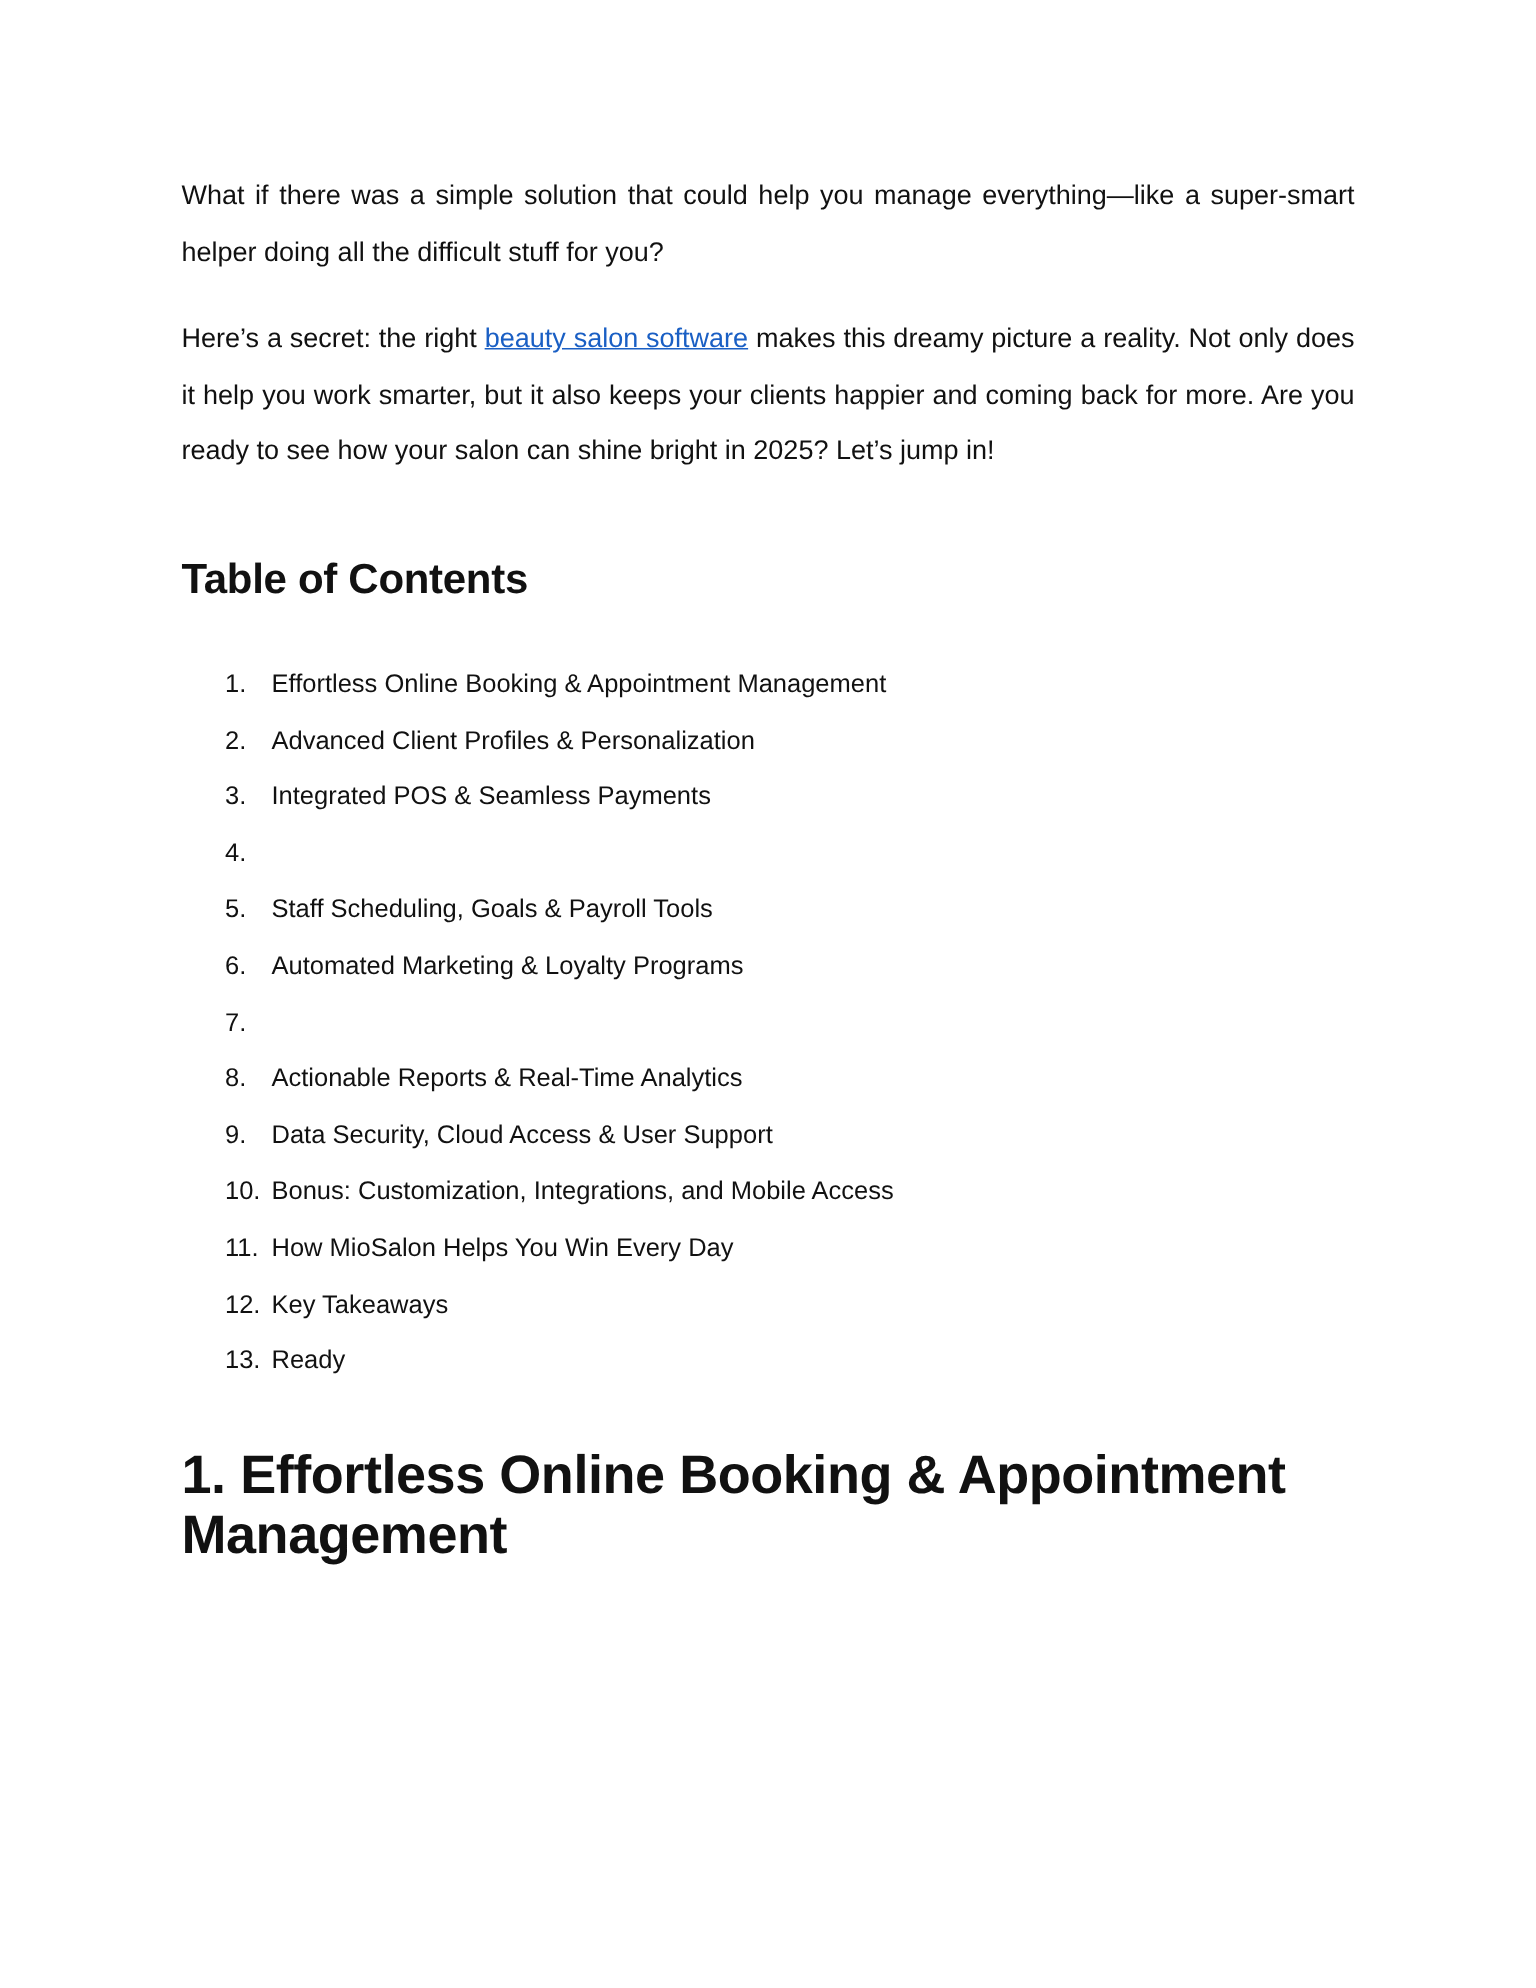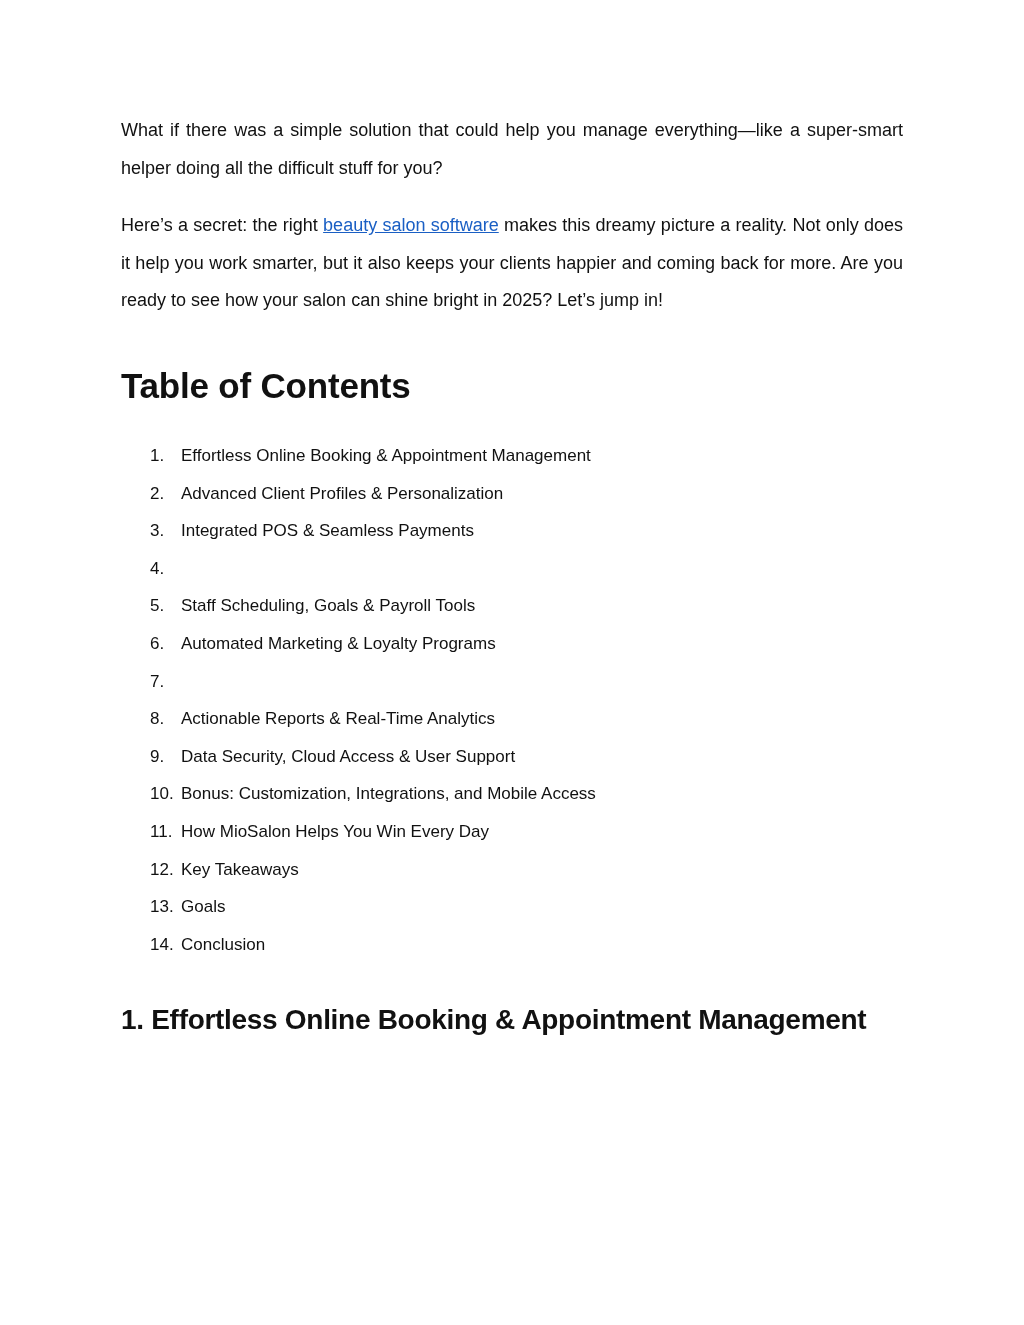--- a/index.html
+++ b/index.html
@@ -2,25 +2,25 @@
 <html><head>
 <meta charset="utf-8">
 <style>
   html, body { margin: 0; padding: 0; background: #ffffff; }
   body { width: 1024px; height: 1325px; position: relative; overflow: hidden;
          font-family: "Liberation Sans", "DejaVu Sans", sans-serif; color: #111111; }
   .page { position: absolute; left: 121px; top: 112px; width: 782px; }
   p.body { margin: 0; font-size: 18px; line-height: 37.6px; text-align: justify; text-align-last: left; }
   p.body.first { margin-bottom: 20px; }
   a.link { color: #1a5fc4; text-decoration: underline; }
-  h2.toc-title { margin: 46px 0 0 0; font-size: 35px; font-weight: bold; line-height: 40px; letter-spacing: -0.2px; }
+  h2.toc-title { margin: 46px 0 0 0; font-size: 28px; font-weight: bold; line-height: 40px; letter-spacing: -0.2px; }
   ol.toc { list-style: none; margin: 31px 0 0 0; padding: 0 0 0 29px; }
   ol.toc li { font-size: 17px; line-height: 37.6px; display: flex; }
   ol.toc li .num { width: 31px; flex: none; }
-  h2.section-title { margin: 37px 0 0 0; font-size: 28px; font-weight: bold; line-height: 40px; letter-spacing: -0.3px; }
+  h2.section-title { margin: 37px 0 0 0; font-size: 36px; font-weight: bold; line-height: 40px; letter-spacing: -0.3px; }
   p.body.section { margin-top: 33px; }
 </style>
 </head>
 <body>
 
 <div class="page">
   <p class="body first">What if there was a simple solution that could help you manage everything—like a super-smart helper doing all the difficult stuff for you?</p>
   <p class="body"><span>Here’s a secret: the right </span><a class="link" href="#">beauty salon software</a><span> makes this dreamy picture a reality. Not only does it help you work smarter, but it also keeps your clients happier and coming back for more. Are you ready to see how your salon can shine bright in 2025? Let’s jump in!</span></p>
 
   <h2 class="toc-title">Table of Contents</h2>
@@ -67,22 +67,18 @@
     <li>
         <span class="num">11.</span>
         <span>How MioSalon Helps You Win Every Day</span>
       </li>
     <li>
         <span class="num">12.</span>
         <span>Key Takeaways</span>
       </li>
     <li>
         <span class="num">13.</span>
-        <span>Goals</span>
-      </li>
-    <li>
-        <span class="num">14.</span>
-        <span>Conclusion</span>
+        <span>Ready</span>
       </li>
   </ol>
 
   <h2 class="section-title">1. Effortless Online Booking &amp; Appointment Management</h2>
 </div>
 
 </body></html>

